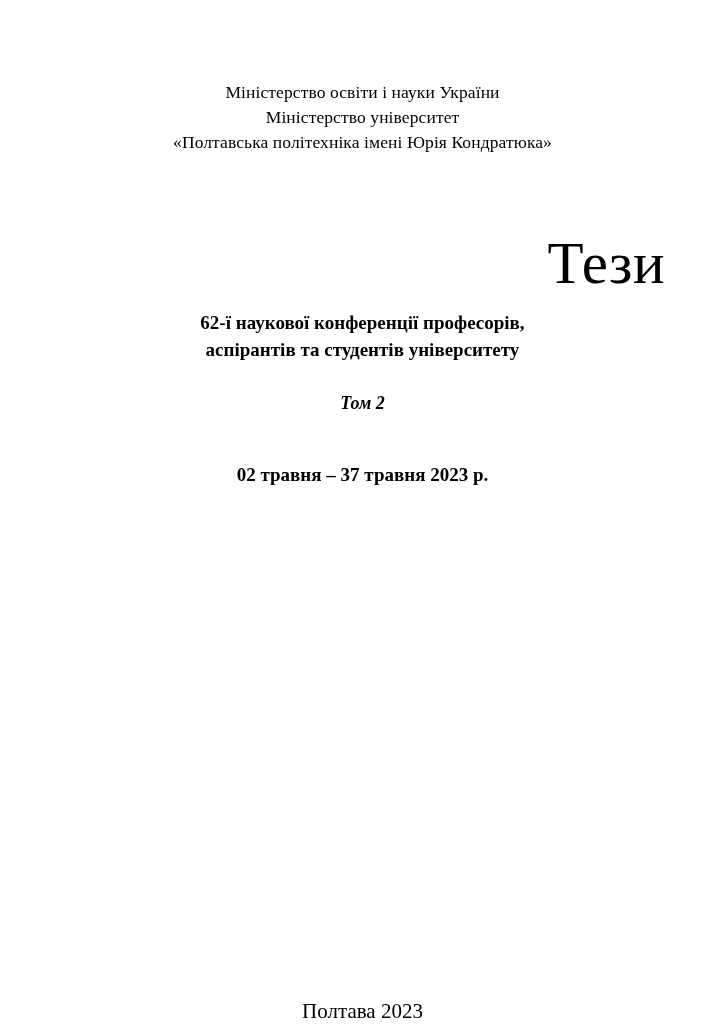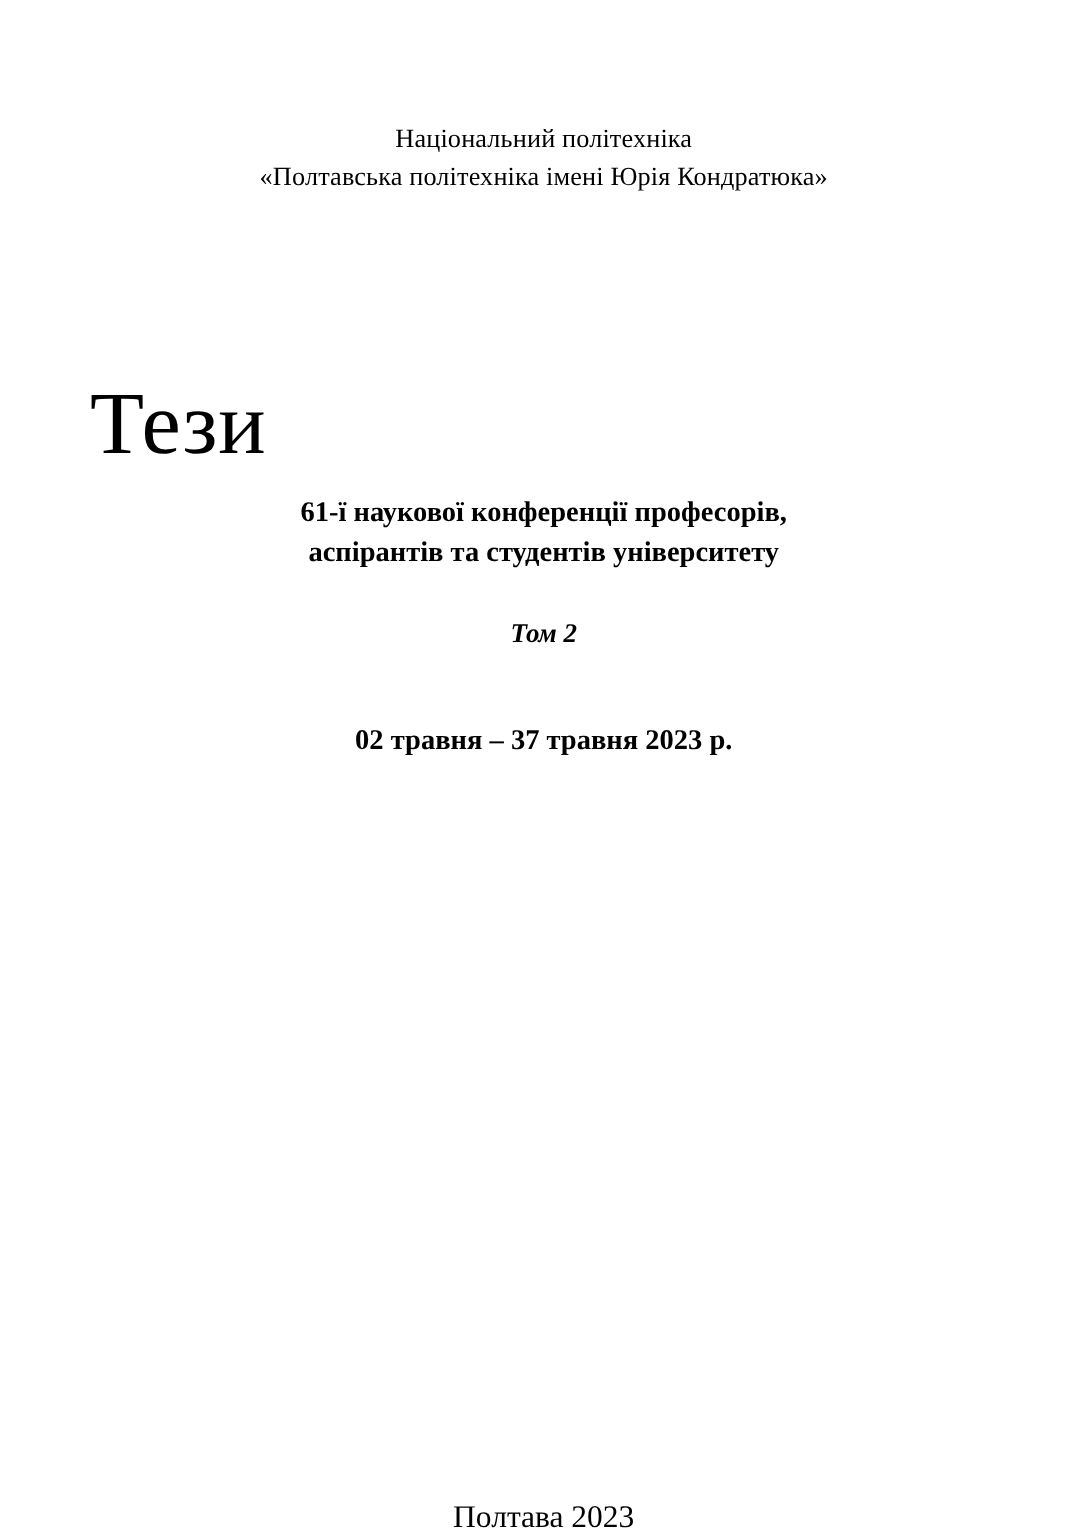--- a/index.html
+++ b/index.html
@@ -26,22 +26,22 @@
   .header-block {
     margin-top: 80px;
     text-align: center;
   }
   .header-line {
     font-size: 17.5px;
     line-height: 25px;
     letter-spacing: 0.1px;
   }
   .title-block {
-    margin-top: 120px;
-    text-align: left;
+    margin-top: 76px;
+    text-align: right;
   }
   .main-title {
     font-size: 59px;
     line-height: 64px;
     font-weight: normal;
     letter-spacing: 0.5px;
   }
   .subtitle-block {
     margin-top: 14px;
     text-align: center;
@@ -78,30 +78,31 @@
     font-size: 21px;
     line-height: 22px;
   }
 </style>
 </head>
 <body>
 
 <div class="page">
 
   <div class="header-block">
-    <div class="header-line">Національний політехніка</div>
+    <div class="header-line">Міністерство освіти і науки України</div>
+    <div class="header-line">Міністерство університет</div>
     <div class="header-line">«Полтавська політехніка імені Юрія Кондратюка»</div>
   </div>
 
   <div class="title-block">
     <div class="main-title">Тези</div>
   </div>
 
   <div class="subtitle-block">
-    <div class="subtitle-line">61-ї наукової конференції професорів,</div>
+    <div class="subtitle-line">62-ї наукової конференції професорів,</div>
     <div class="subtitle-line regular">аспірантів та студентів університету</div>
   </div>
 
   <div class="volume">Том 2</div>
 
   <div class="dates">02 травня – 37 травня 2023 р.</div>
 
   <div class="footer">Полтава 2023</div>
 
 </div>

